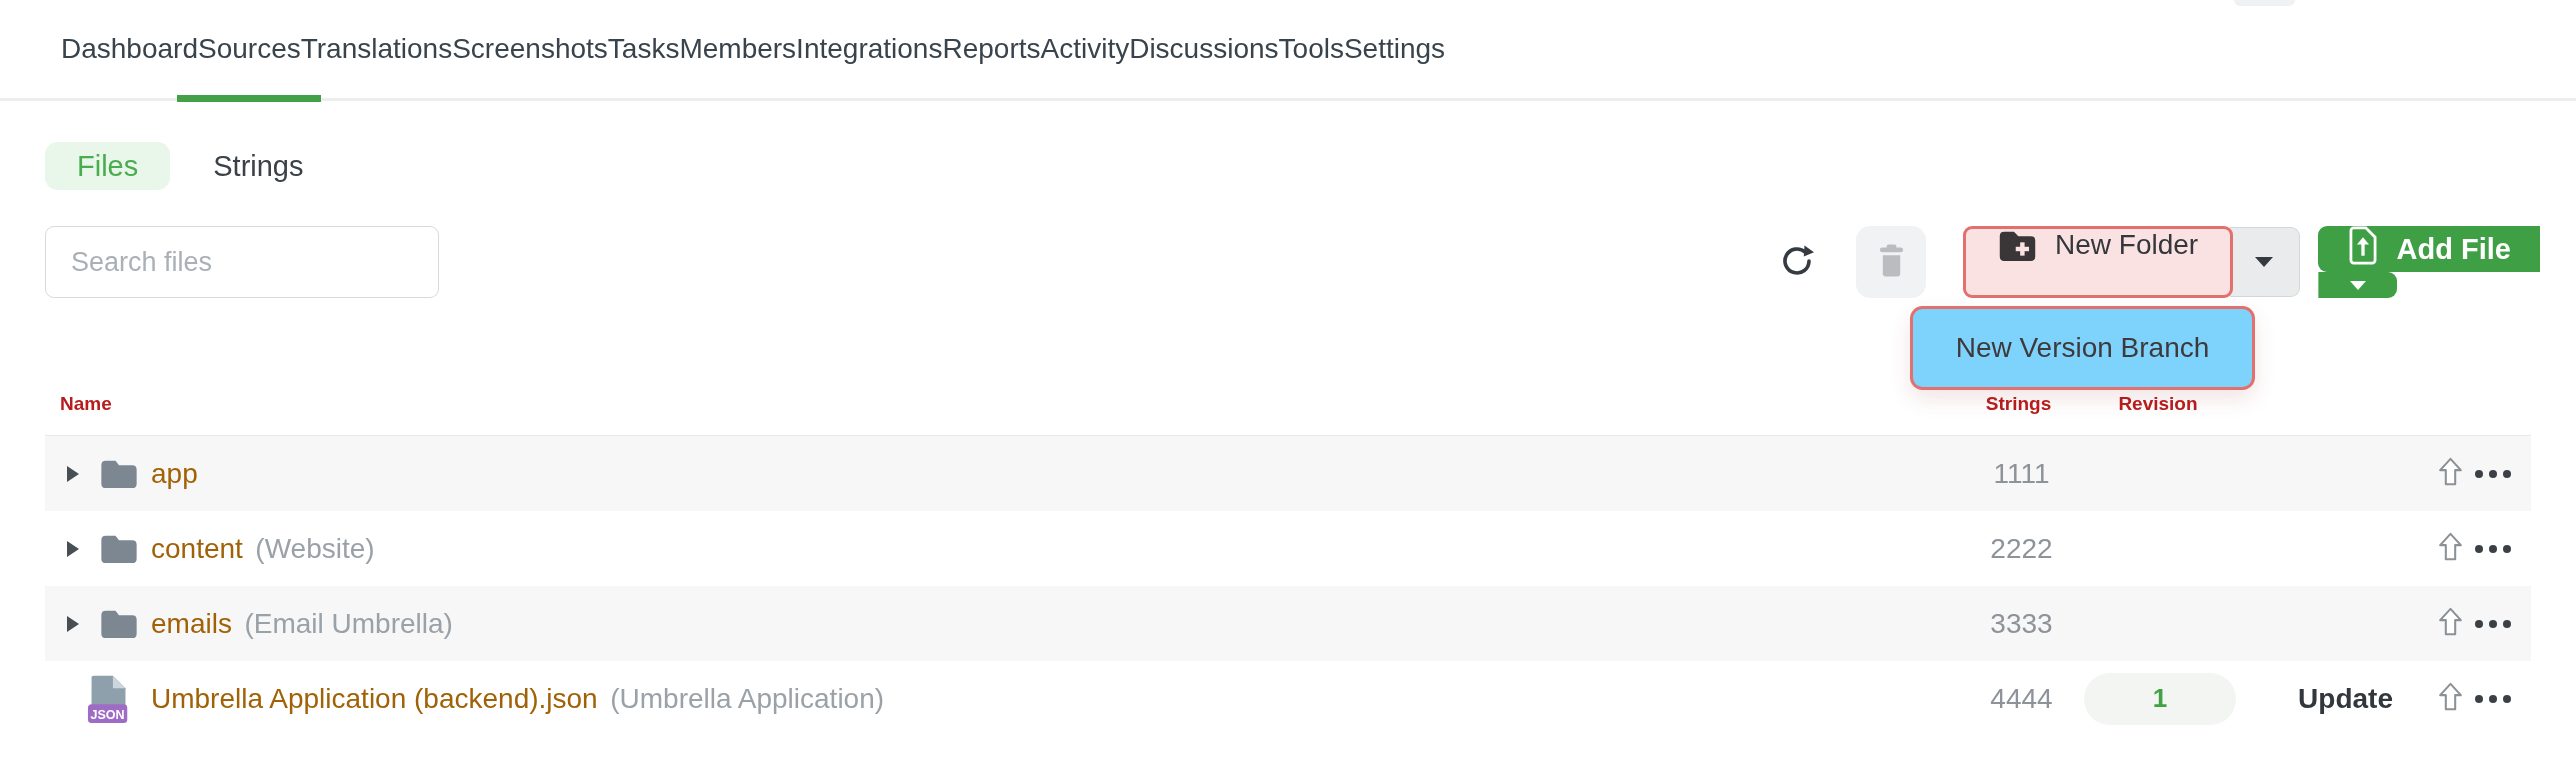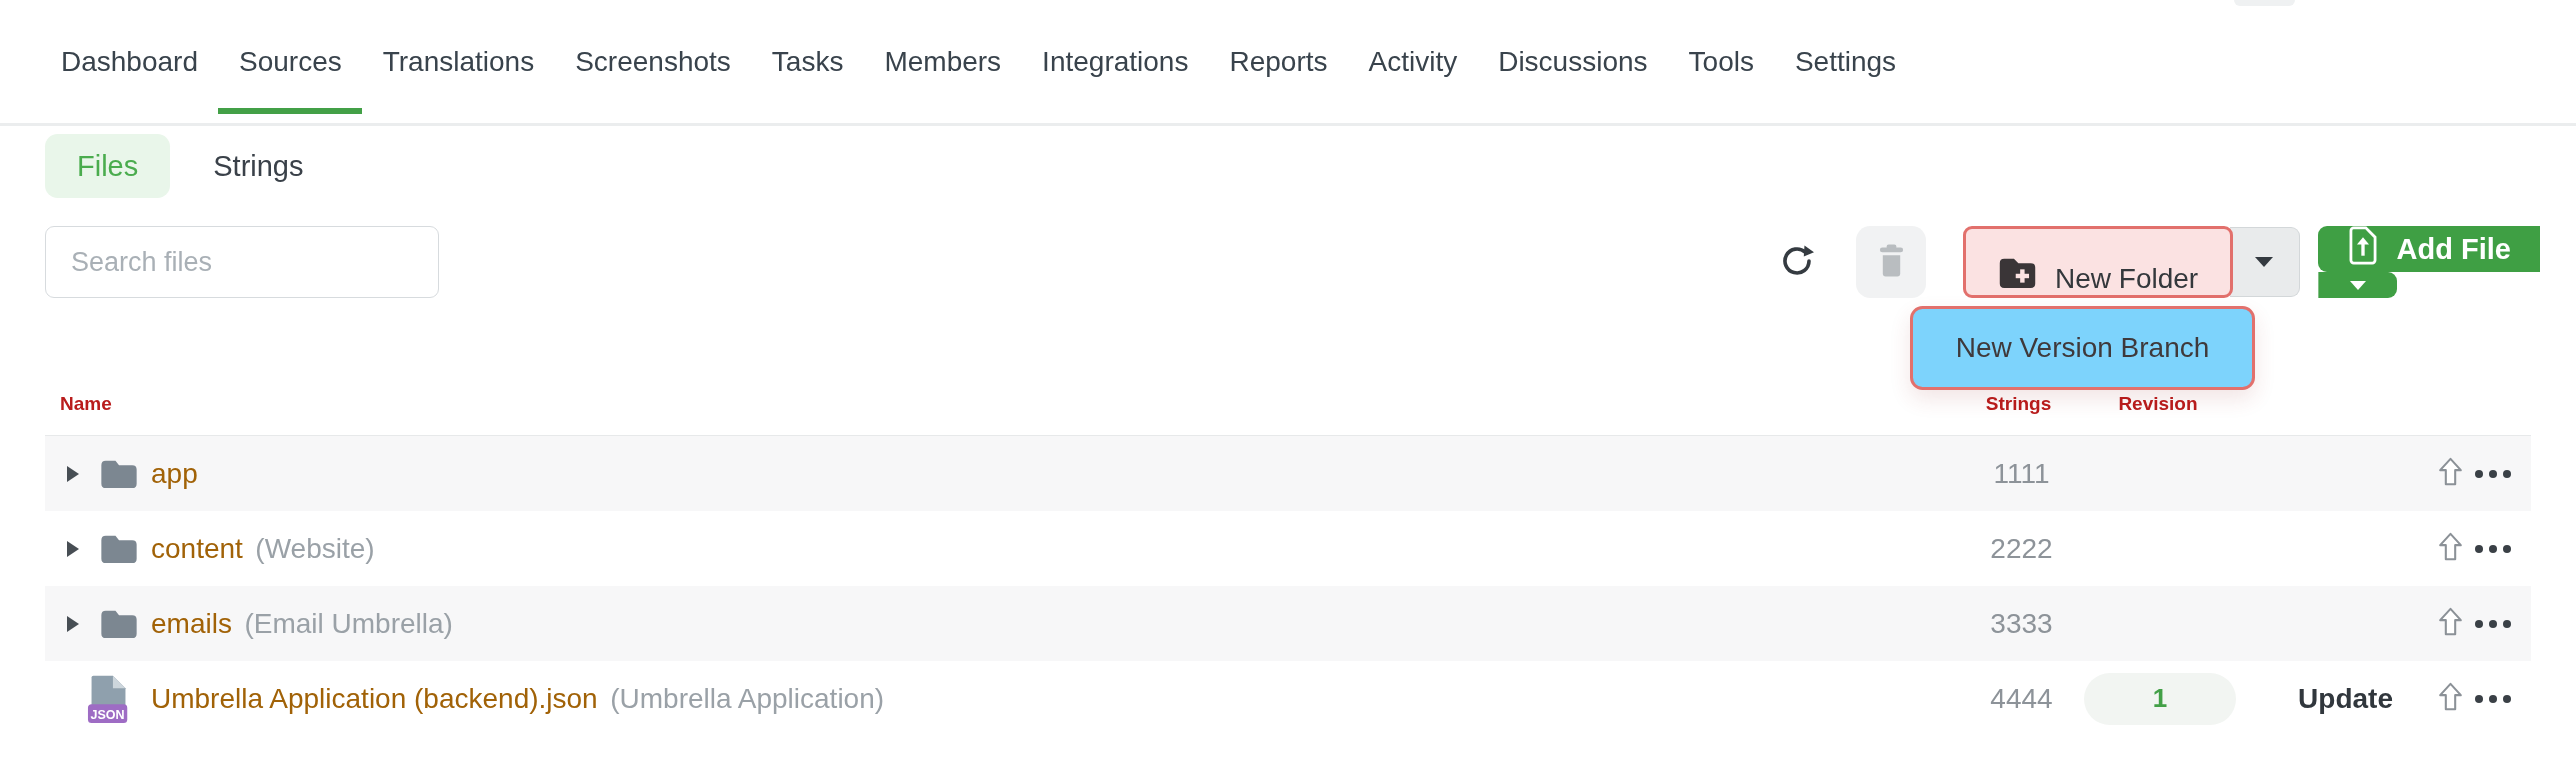--- a/index.html
+++ b/index.html
@@ -4,41 +4,41 @@
 <style>
   * { margin:0; padding:0; box-sizing:border-box; }
   html,body { width:2576px; height:764px; }
   body {
     font-family:"Liberation Sans", sans-serif;
     background:#ffffff; position:relative; overflow:hidden;
     color:#31373d;
   }
   
   .topnav {
-    position:absolute; top:0; left:0; right:0; height:126px;
+    position:absolute; top:0; left:0; right:0; height:101px;
     border-bottom:3.6px solid #ebedee;
-    display:flex; align-items:center; gap:41px; padding-left:61px;
+    display:flex; align-items:center; padding-left:61px;
   }
   .nav-item {
     font-size:28px; color:#39434c; height:98px; display:flex; align-items:center;
     position:relative; cursor:pointer; white-space:nowrap;
   }
   .nav-item.active::after {
     content:""; position:absolute; left:-20.6px; right:-20.6px; bottom:-3.6px;
     height:6.3px; background:#43a047;
   }
   
   .cutoff-top {
     position:absolute; top:0; left:2234px; width:61px; height:6.3px;
     background:#eff1f2; border-radius:0 0 7.2px 7.2px;
   }
   
   .view-tabs { position:absolute; top:134px; left:45px; height:64px; display:flex; align-items:center; gap:43px; }
   .tab-pill {
-    height:64px; padding:0 32px; display:flex; align-items:center;
+    height:48px; padding:0 32px; display:flex; align-items:center;
     border-radius:12.5px; font-size:29px; cursor:pointer;
   }
   .tab-pill.active { background:#e9f6ea; color:#4aac4e; }
   .tab-plain { font-size:29px; color:#3a4149; cursor:pointer; }
   
   .controls { position:absolute; top:226px; left:45px; right:36px; height:72px; }
   .search-input {
     position:absolute; left:0; top:0; width:394px; height:72px;
     border:1.8px solid #d7dbde; border-radius:9px; outline:none;
     font-family:"Liberation Sans", sans-serif;
@@ -46,21 +46,21 @@
   }
   .search-input::placeholder { color:#a9b0b6; }
   .right-cluster { position:absolute; right:0; top:0; height:72px; display:flex; align-items:center; }
   .icon-btn { background:none; border:none; cursor:pointer; display:flex; align-items:center; justify-content:center; }
   .refresh-btn { width:41px; height:41px; margin-right:39px; }
   .trash-btn {
     width:70px; height:72px; background:#f1f2f3; border:none; border-radius:14.3px;
     display:flex; align-items:center; justify-content:center; margin-right:37px; cursor:pointer;
   }
   .new-folder-btn {
-    height:72px; display:flex; align-items:flex-end; gap:18px; padding:0 32px;
+    height:72px; display:flex; align-items:flex-start; gap:18px; padding:0 32px;
     background:#fbe2e2; border:3.6px solid #e2706c; border-radius:9px;
     font-size:28px; color:#34383c; cursor:pointer; font-family:inherit; z-index:3;
   }
   .split-caret-btn {
     height:70px; width:70px; margin-left:-3.6px;
     background:#e9ebec; border:1.8px solid #d3d7d9; border-left:none;
     border-radius:0 9px 9px 0; display:flex; align-items:center; justify-content:center;
     cursor:pointer;
   }
   .caret-down-dark { width:0; height:0; border-left:9px solid transparent; border-right:9px solid transparent; border-top:10.7px solid #343a40; }

